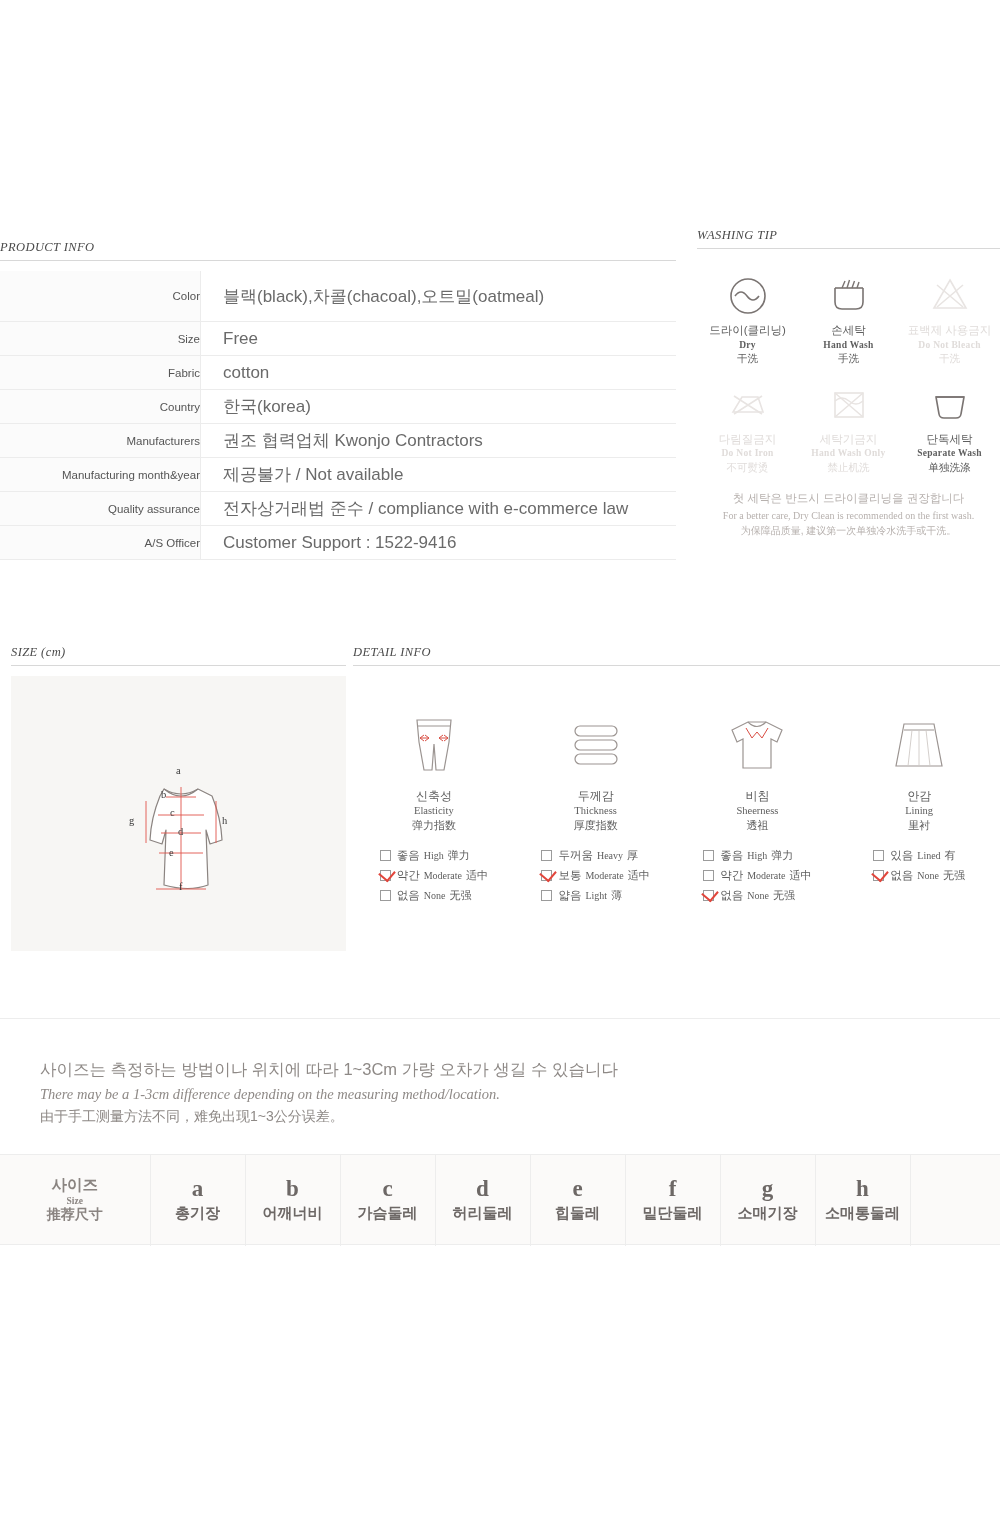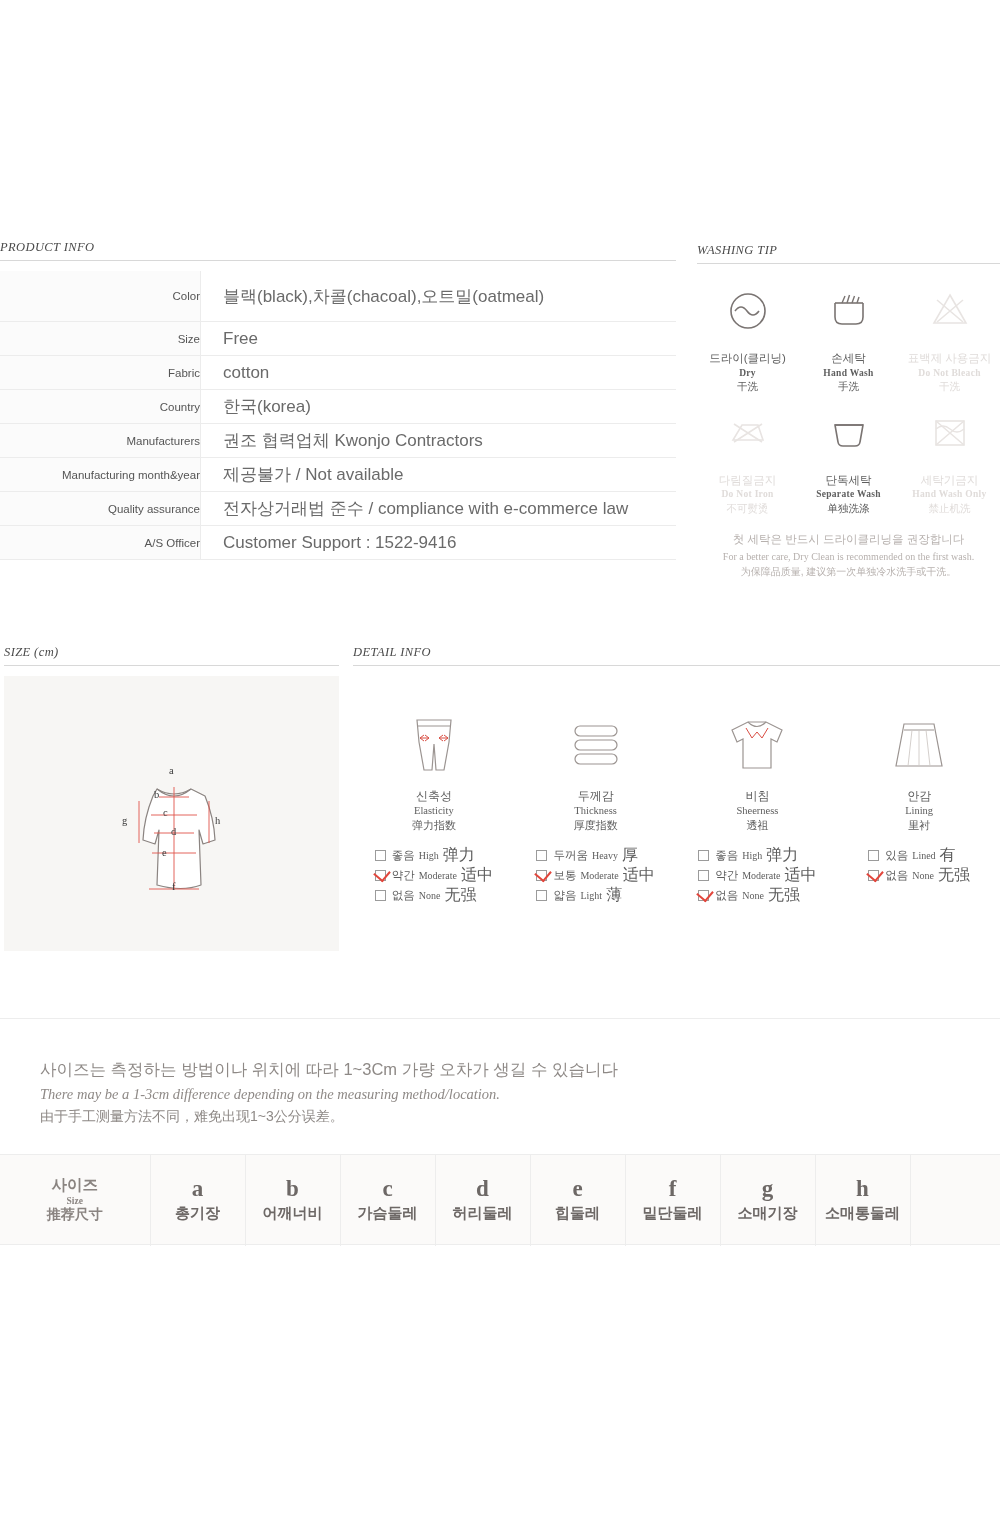--- a/index.html
+++ b/index.html
@@ -62,62 +62,62 @@
     color: #555;
     border-right: 1px solid #ececec;
   }
   table.pinfo tr.tall td { height: 50px; }
   table.pinfo td.val { padding-left: 22px; }
 
   
   #washing-tip {
     position: absolute;
     left: 697px;
-    top: 243px;
+    top: 228px;
     width: 303px;
   }
   .wash-grid {
     margin-top: 22px;
     display: grid;
     grid-template-columns: repeat(3, 1fr);
     grid-row-gap: 14px;
   }
   .wash-cell {
     text-align: center;
   }
   .wash-cell .wicon {
     height: 50px;
     display: flex;
     align-items: center;
     justify-content: center;
   }
   .wash-cell .wlab {
     line-height: 1.35;
-    margin-top: 15px;
+    margin-top: 2px;
   }
   .wlab .ko { font-size: 11.5px; color:#5e5e5e; display:block; }
   .wlab .en { font-size: 9.5px; font-family:"Liberation Serif", serif; font-weight:bold; color:#5e5e5e; display:block; letter-spacing:.3px;}
   .wlab .cn { font-size: 10.5px; color:#5e5e5e; display:block; }
   .wash-cell.off .wlab .ko,
   .wash-cell.off .wlab .en,
   .wash-cell.off .wlab .cn { color: #e0dcda; }
   .wash-note {
     margin-top: 16px;
     text-align: center;
     color: #b7b1ae;
     line-height: 1.55;
   }
   .wash-note .n1 { font-size: 11.5px; }
   .wash-note .n2 { font-size: 10px; font-family: "Liberation Serif", serif; }
   .wash-note .n3 { font-size: 10px; }
 
   
   #size-cm {
     position: absolute;
-    left: 4px;
+    left: 11px;
     top: 645px;
     width: 335px;
   }
   .size-box {
     margin-top: 10px;
     height: 275px;
     background: #f7f6f4;
     position: relative;
   }
   .size-box .cap {
@@ -188,21 +188,21 @@
     content: "";
     position: absolute;
     left: 0px; top: -4px;
     width: 10px; height: 11px;
     border-right: 2px solid #e2453b;
     border-bottom: 2px solid #e2453b;
     transform: rotate(40deg);
   }
   .opt .t-ko { font-size: 11.5px; }
   .opt .t-en { font-size: 10px; font-family:"Liberation Serif", serif; margin: 0 4px; }
-  .opt .t-cn { font-size: 16px; }
+  .opt .t-cn { font-size: 11px; }
 
   
   #size-table {
     position: absolute;
     left: 0;
     top: 1018px;
     width: 1000px;
     border-top: 1px solid #ededed;
   }
   .note-block {
@@ -343,46 +343,46 @@
             <path d="M9 12 L37 30 M37 12 L9 30" stroke="#e8e4e2" stroke-width="1.6"></path>
           </svg>
         </div>
         <div class="wlab">
           <span class="ko">다림질금지</span>
           <span class="en">Do Not Iron</span>
           <span class="cn">不可熨烫</span>
         </div>
       </div>
 
-      <div class="wash-cell">
-        <div class="wicon">
-          <svg width="46" height="42" viewBox="0 0 46 42">
-            <path d="M9 13 L12 30 q.6 4 5 4 l12 0 q4.4 0 5 -4 L37 13 Z" fill="none" stroke="#7a7472" stroke-width="1.6"></path>
-            <path d="M9 13 L37 13" stroke="#7a7472" stroke-width="1.6"></path>
-          </svg>
-        </div>
-        <div class="wlab">
-          <span class="ko">단독세탁</span>
-          <span class="en">Separate Wash</span>
-          <span class="cn">单独洗涤</span>
-        </div>
-      </div>
-
       <div class="wash-cell off">
         <div class="wicon">
           <svg width="46" height="42" viewBox="0 0 46 42">
             <rect x="9" y="9" width="28" height="24" fill="none" stroke="#e8e4e2" stroke-width="1.6"></rect>
             <path d="M9 17 q7 -6 14 0 t14 0" fill="none" stroke="#e8e4e2" stroke-width="1.4"></path>
             <path d="M9 9 L37 33 M37 9 L9 33" stroke="#e8e4e2" stroke-width="1.6"></path>
           </svg>
         </div>
         <div class="wlab">
           <span class="ko">세탁기금지</span>
           <span class="en">Hand Wash Only</span>
           <span class="cn">禁止机洗</span>
+        </div>
+      </div>
+
+      <div class="wash-cell">
+        <div class="wicon">
+          <svg width="46" height="42" viewBox="0 0 46 42">
+            <path d="M9 13 L12 30 q.6 4 5 4 l12 0 q4.4 0 5 -4 L37 13 Z" fill="none" stroke="#7a7472" stroke-width="1.6"></path>
+            <path d="M9 13 L37 13" stroke="#7a7472" stroke-width="1.6"></path>
+          </svg>
+        </div>
+        <div class="wlab">
+          <span class="ko">단독세탁</span>
+          <span class="en">Separate Wash</span>
+          <span class="cn">单独洗涤</span>
         </div>
       </div>
 
     </div>
     <div class="wash-note">
       <div class="n1">첫 세탁은 반드시 드라이클리닝을 권장합니다</div>
       <div class="n2">For a better care, Dry Clean is recommended on the first wash.</div>
       <div class="n3">为保障品质量, 建议第一次单独冷水洗手或干洗。</div>
     </div>
   </div>

